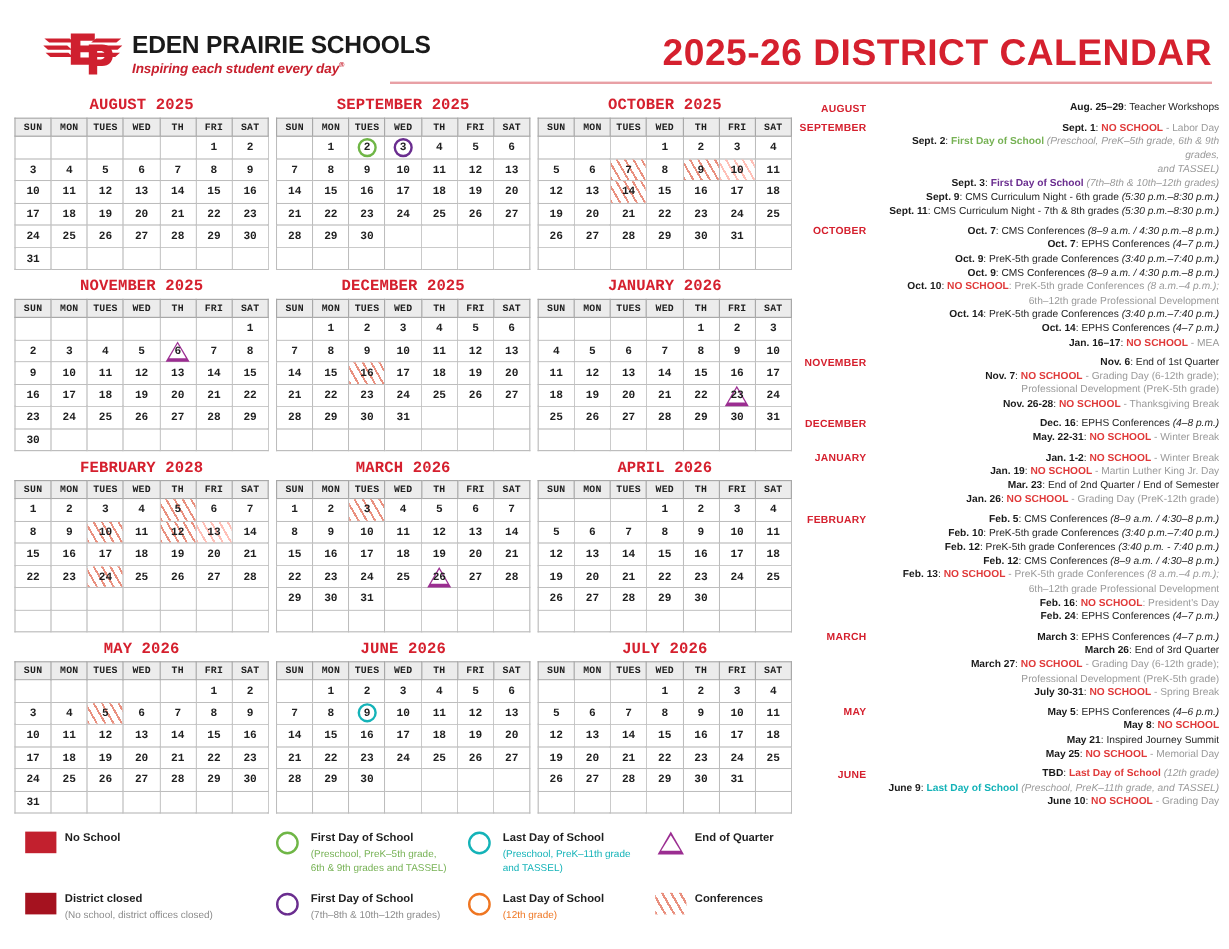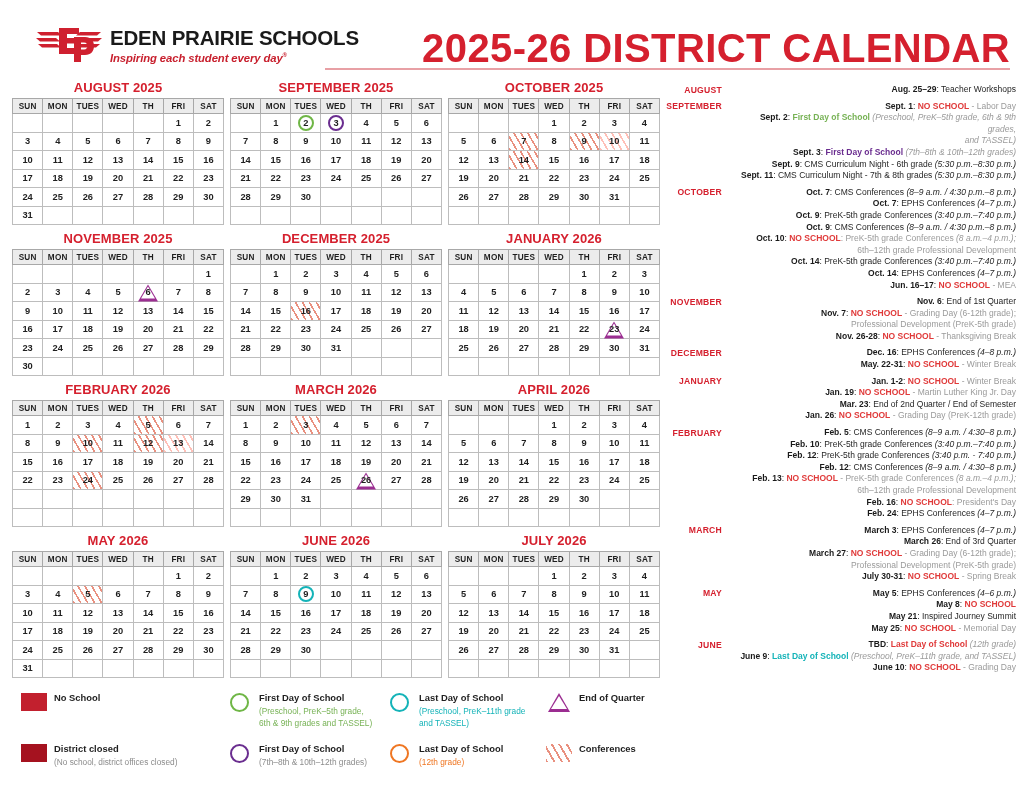--- a/index.html
+++ b/index.html
@@ -14,27 +14,27 @@
   
   .header { position: absolute; left: 0; top: 0; width: 1024px; height: 76px; }
   .logo-wrap { position: absolute; left: 36px; top: 22px; display: flex; align-items: center; }
   .logo-mark { width: 66px; height: 44px; margin-right: 8px; flex: none; }
   .logo-text { padding-top: 3px; }
   .logo-title { font-size: 20.5px; font-weight: bold; letter-spacing: -0.2px; color: #1a1a1a; line-height: 1.05; }
   .logo-tag { font-size: 11.3px; font-style: italic; font-weight: bold; color: #c8202e; margin-top: 3px; letter-spacing: -0.1px; }
   .logo-tag sup { font-size: 6px; vertical-align: super; }
   .head-title {
     position: absolute; right: 14px; top: 26px;
-    font-size: 40px; font-weight: bold; color: #d5202e;
+    font-size: 31px; font-weight: bold; color: #d5202e;
     letter-spacing: 0.4px; font-family: "Liberation Sans", sans-serif;
   }
   .head-rule { position: absolute; left: 325px; right: 14px; top: 68px; height: 1.5px; background: #e8a0a5; }
 
   
-  .cal-area { position: absolute; left: 12px; top: 80px; width: 650px; }
+  .cal-area { position: absolute; left: 12px; top: 80px; width: 650px; font-family: Liberation Mono, monospace; }
   .cal-row { display: flex; gap: 6px; margin-bottom: 6px; }
   .month { width: 212px; }
   .month-name {
     text-align: center; color: #d5202e; font-weight: bold;
     font-size: 13px; letter-spacing: 0.1px; margin-bottom: 3px;
   }
   table.mtbl { border-collapse: collapse; width: 212px; table-layout: fixed; }
   table.mtbl th {
     background: #ececec; border: 1px solid #a8a8a8;
     font-size: 8.2px; font-weight: bold; color: #1f1f1f;
@@ -579,21 +579,21 @@
                 <td><span class="num"></span></td>
                 <td><span class="num"></span></td>
                 <td><span class="num"></span></td>
               </tr>
             </tbody>
           </table>
         </div>
       </div>
       <div class="cal-row">
         <div class="month">
-          <div class="month-name">FEBRUARY 2026</div>
+          <div class="month-name">FEBRUARY 2028</div>
           <table class="mtbl">
             <thead>
               <tr>
                 <th>SUN</th>
                 <th>MON</th>
                 <th>TUES</th>
                 <th>WED</th>
                 <th>TH</th>
                 <th>FRI</th>
                 <th>SAT</th>
@@ -1044,21 +1044,21 @@
         <div class="ev-month">OCTOBER</div>
         <div class="ev-lines">
           <div class="ev-line"><b>Oct. 7</b><span>: CMS Conferences </span><i>(8–9 a.m. / 4:30 p.m.–8 p.m.)</i></div>
           <div class="ev-line"><b>Oct. 7</b><span>: EPHS Conferences </span><i>(4–7 p.m.)</i></div>
           <div class="ev-line"><b>Oct. 9</b><span>: PreK-5th grade Conferences </span><i>(3:40 p.m.–7:40 p.m.)</i></div>
           <div class="ev-line"><b>Oct. 9</b><span>: CMS Conferences </span><i>(8–9 a.m. / 4:30 p.m.–8 p.m.)</i></div>
           <div class="ev-line"><b>Oct. 10</b><span>: </span><span class="ns">NO SCHOOL</span><span class="gray">: PreK-5th grade Conferences </span><span class="it-gray">(8 a.m.–4 p.m.);</span></div>
           <div class="ev-line"><span class="gray">6th–12th grade Professional Development</span></div>
           <div class="ev-line"><b>Oct. 14</b><span>: PreK-5th grade Conferences </span><i>(3:40 p.m.–7:40 p.m.)</i></div>
           <div class="ev-line"><b>Oct. 14</b><span>: EPHS Conferences </span><i>(4–7 p.m.)</i></div>
-          <div class="ev-line"><b>Jun. 16–17</b><span>: </span><span class="ns">NO SCHOOL</span><span class="gray"> - MEA</span></div>
+          <div class="ev-line"><b>Jan. 16–17</b><span>: </span><span class="ns">NO SCHOOL</span><span class="gray"> - MEA</span></div>
         </div>
       </div>
       <div class="ev-group">
         <div class="ev-month">NOVEMBER</div>
         <div class="ev-lines">
           <div class="ev-line"><b>Nov. 6</b><span>: End of 1st Quarter</span></div>
           <div class="ev-line"><b>Nov. 7</b><span>: </span><span class="ns">NO SCHOOL</span><span class="gray"> - Grading Day (6-12th grade);</span></div>
           <div class="ev-line"><span class="gray">Professional Development (PreK-5th grade)</span></div>
           <div class="ev-line"><b>Nov. 26-28</b><span>: </span><span class="ns">NO SCHOOL</span><span class="gray"> - Thanksgiving Break</span></div>
         </div>

